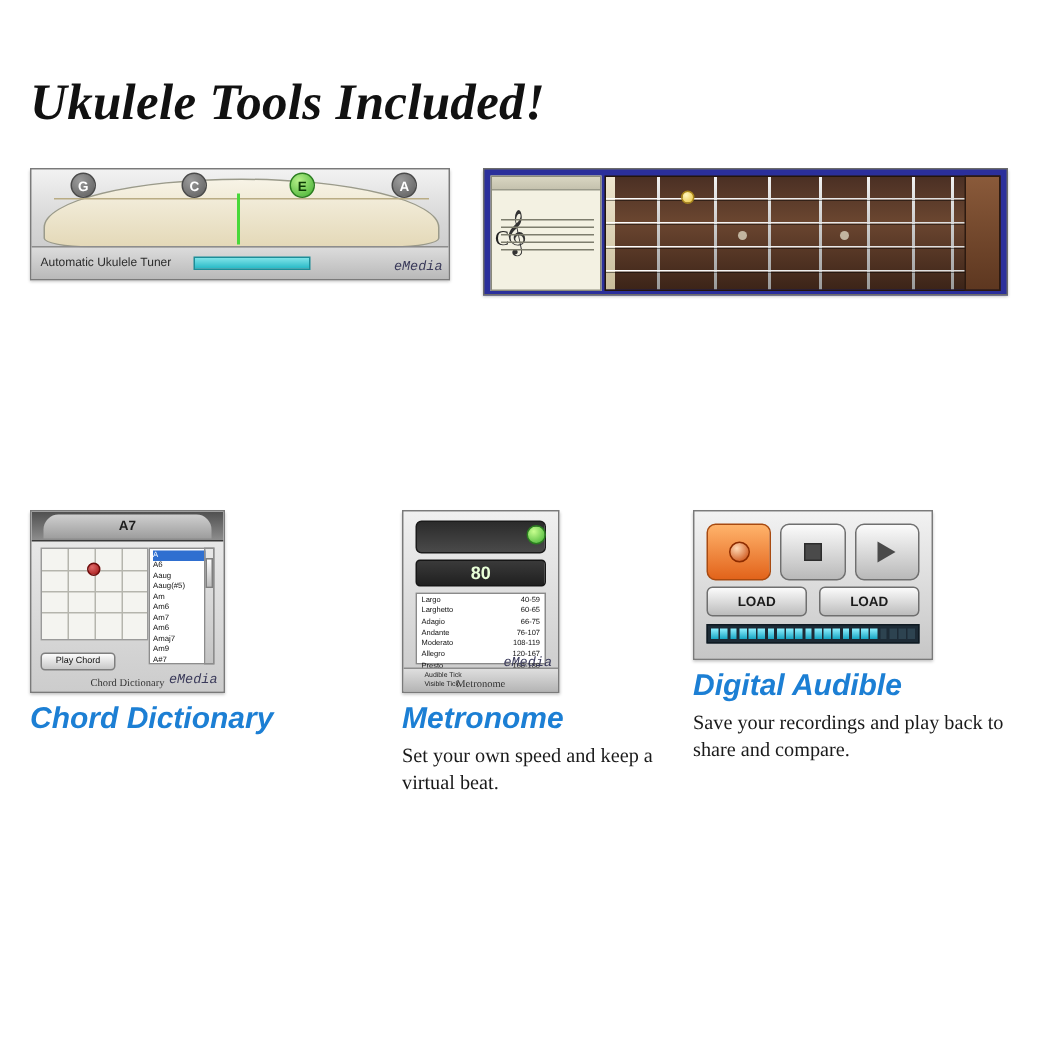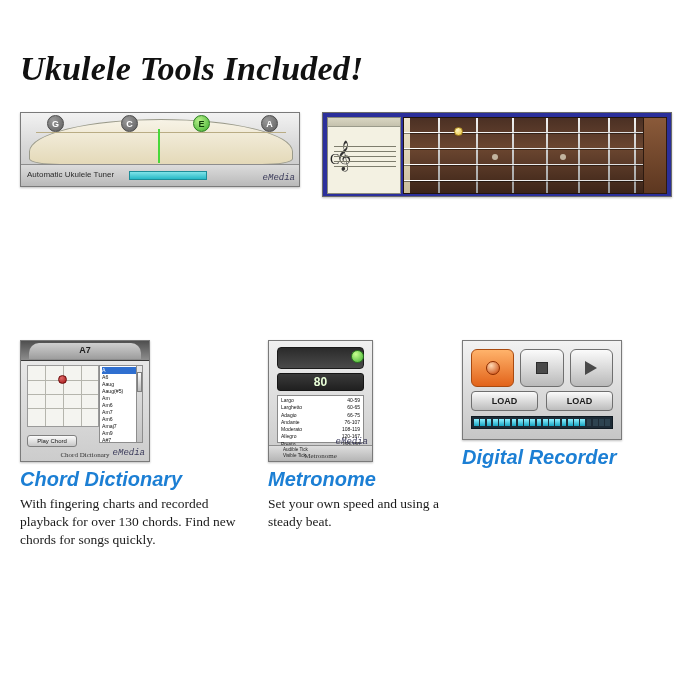--- a/index.html
+++ b/index.html
@@ -425,21 +425,20 @@
     <div class="chord-scroll">
       <div class="thumb"></div>
     </div>
 
     <div class="play-chord">Play Chord</div>
     <div class="chord-caption">Chord Dictionary</div>
     <div class="brand">eMedia</div>
   </div>
 
   <div class="feat-title">Chord Dictionary</div>
-  <div class="feat-body">With fingering charts and recorded playback for over 130 chords. Find new chords for songs quickly.</div>
 </div>
 
 <div class="feature" style="left:268px; top:340px; width:180px;">
 
   <div class="shot shadow" id="metro-shot">
     <div class="metro-head"></div>
     <div class="metro-led"></div>
 
     <div class="arrow up"></div>
     <div class="arrow down"></div>
@@ -480,21 +479,21 @@
 
     <div class="metro-foot">
       <div class="check" style="left:14px; top:1px;">Audible Tick</div>
       <div class="check" style="left:14px; top:7px;">Visible Tick</div>
       <div class="metro-caption">Metronome</div>
     </div>
     <div class="brand" style="bottom:14px;">eMedia</div>
   </div>
 
   <div class="feat-title">Metronome</div>
-  <div class="feat-body">Set your own speed and using a steady beat.</div>
+  <div class="feat-body">Set your own speed and keep a virtual beat.</div>
 </div>
 
 <div class="feature" style="left:462px; top:340px; width:220px;">
 
   <div class="shot shadow" id="rec-shot">
     <div class="rec-row">
       <div class="rec-btn orange">
         <span class="glyph-circle"></span>
       </div>
       <div class="rec-btn">
@@ -529,14 +528,15 @@
         <i></i>
         <i></i>
         <i></i>
       <i class="off"></i>
         <i class="off"></i>
         <i class="off"></i>
         <i class="off"></i>
     </div>
   </div>
 
-  <div class="feat-title">Digital Recorder</div>
+  <div class="feat-title">Digital Audible</div>
+  <div class="feat-body">Save your recordings and play back to share and compare.</div>
 </div>
 
 </body></html>

